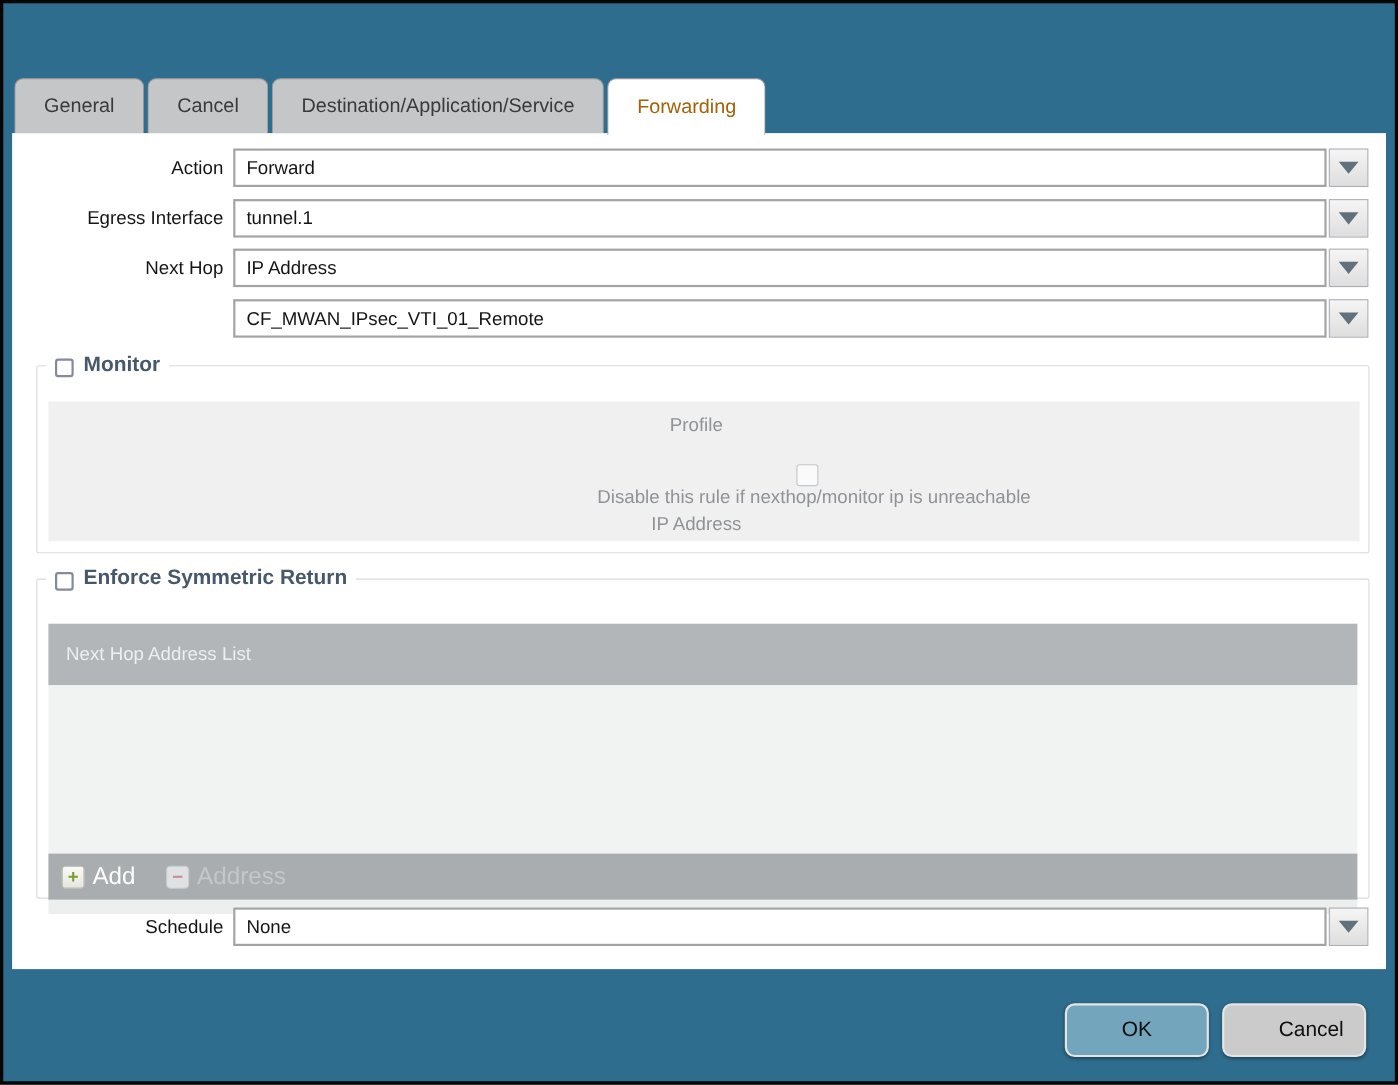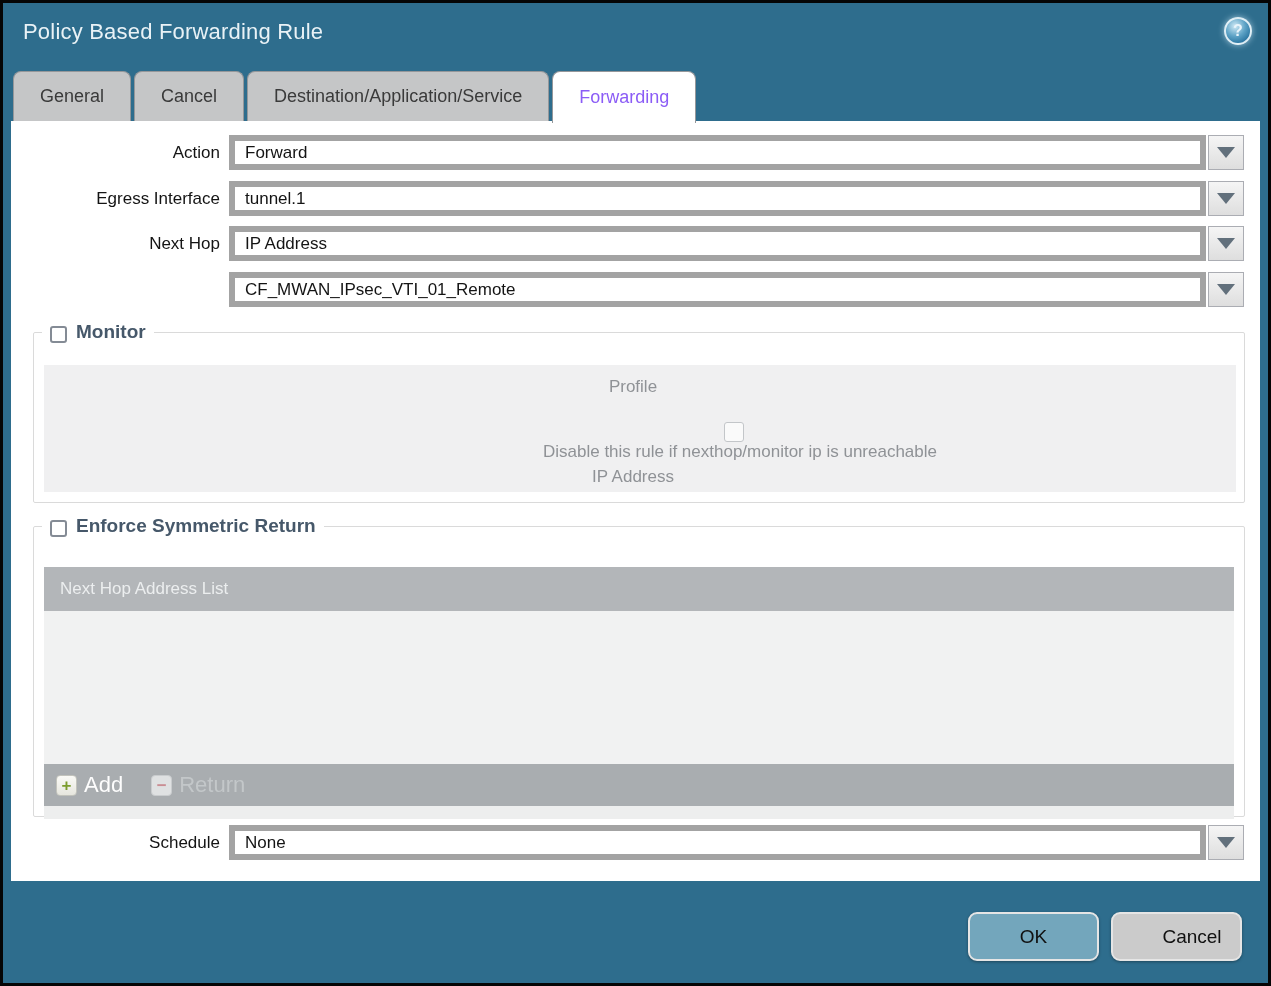--- a/index.html
+++ b/index.html
@@ -28,36 +28,36 @@
   }
 
   
   .tabs { position:absolute; left:10px; top:68px; height:50px; display:flex; gap:3px; z-index:3; }
   .tab {
     height:50px; padding:0 26px; display:flex; align-items:center;
     background:#C5C6C7; border:1px solid #95979A; border-bottom:none;
     border-radius:8px 8px 0 0; font-size:18px; color:#3A3A3A; cursor:pointer;
     white-space:nowrap;
   }
-  .tab.active { background:#FFFFFF; border-color:#95979A; height:52px; color:#8b5cf6; }
+  .tab.active { background:#FFFFFF; border-color:#95979A; height:52px; color:#a16207; }
 
   
   .content {
     position:absolute; left:8px; right:8px; top:118px; bottom:102px;
     background:#FFFFFF; z-index:2;
   }
 
-  .abs-row { position:absolute; left:0; right:16px; height:25px; display:flex; align-items:center;margin-left:17px; }
+  .abs-row { position:absolute; left:0; right:16px; height:25px; display:flex; align-items:center; }
   .row-label {
     flex:0 0 201px; text-align:right; padding-right:9px;
     font-size:17px; color:#141414; white-space:nowrap;
   }
   .control { flex:1; display:flex; align-items:stretch; height:35px; }
   .field {
-    flex:1; height:35px; border:6px solid #a3a3a3; background:#FFFFFF;
+    flex:1; height:35px; border:2px solid #a3a3a3; background:#FFFFFF;
     font-family:"Liberation Sans", sans-serif; font-size:17px; color:#141414;
     padding:0 10px; outline:none;
   }
   .dd-btn {
     width:36px; height:35px; margin-left:2px; flex:0 0 36px;
     background:linear-gradient(#F5F5F5,#DEDEDE);
     border:1px solid #ABADB3; cursor:pointer;
     display:flex; align-items:center; justify-content:center;
   }
   .dd-arrow {
@@ -96,21 +96,21 @@
     flex:0 0 182px; text-align:right; padding-right:10px;
     font-size:17px; color:#8F9296; white-space:nowrap;
   }
   .field.disabled-beige { background:#F5EDD8; border-color:#CDCFD2; }
   .field.disabled-gray  { background:#F2F2F3; border-color:#C6C8CB; }
   .cb-row-label { font-size:17px; color:#8F9296; margin-left:12px; }
 
   .fs-enforce { top:394px; height:302px; }
   .hdr-table { position:absolute; left:10px; right:10px; top:30px; }
   .tbl-header {
-    height:44px; background:#B3B6B9; display:flex; align-items:center;
+    height:56px; background:#B3B6B9; display:flex; align-items:center;
     padding-left:16px; font-size:17px; color:#ECEEEF;
   }
   .tbl-body { height:153px; background:#F1F2F2; }
   .tbl-footer {
     height:42px; background:#A9ADB0; display:flex; align-items:center;
     padding-left:12px; gap:28px;
   }
   .tbl-strip { height:13px; background:#EDEEEE; }
   .tool-btn { display:flex; align-items:center; gap:7px; cursor:pointer; }
   .tool-btn.disabled { cursor:default; }
@@ -136,26 +136,20 @@
     box-shadow:0 1px 3px rgba(0,0,0,0.35);
   }
   .btn-ok { left:965px; background:#73A6BC; }
   .btn-cancel { left:1108px; background:#CBCBCB;padding-left:31px; }
 </style>
 </head>
 <body>
 
 <div class="dialog">
 
-  <div class="titlebar">
-    <div class="title">Policy Based Forwarding Rule</div>
-    <div class="help-icon">
-      <span>?</span>
-    </div>
-  </div>
 
   <div class="tabs">
     <div class="tab">
       <span>General</span>
     </div>
     <div class="tab">
       <span>Cancel</span>
     </div>
     <div class="tab">
       <span>Destination/Application/Service</span>
@@ -250,21 +244,21 @@
           <div class="tool-btn">
             <div class="tool-icon">
               <span>+</span>
             </div>
             <span class="tool-label">Add</span>
           </div>
           <div class="tool-btn disabled">
             <div class="tool-icon minus">
               <span>−</span>
             </div>
-            <span class="tool-label">Return</span>
+            <span class="tool-label">Address</span>
           </div>
         </div>
         <div class="tbl-strip"></div>
       </div>
     </fieldset>
 
     <div class="abs-row" style="top:709px;">
       <div class="row-label">Schedule</div>
       <div class="control">
         <input class="field" readonly="" value="None" style="">

